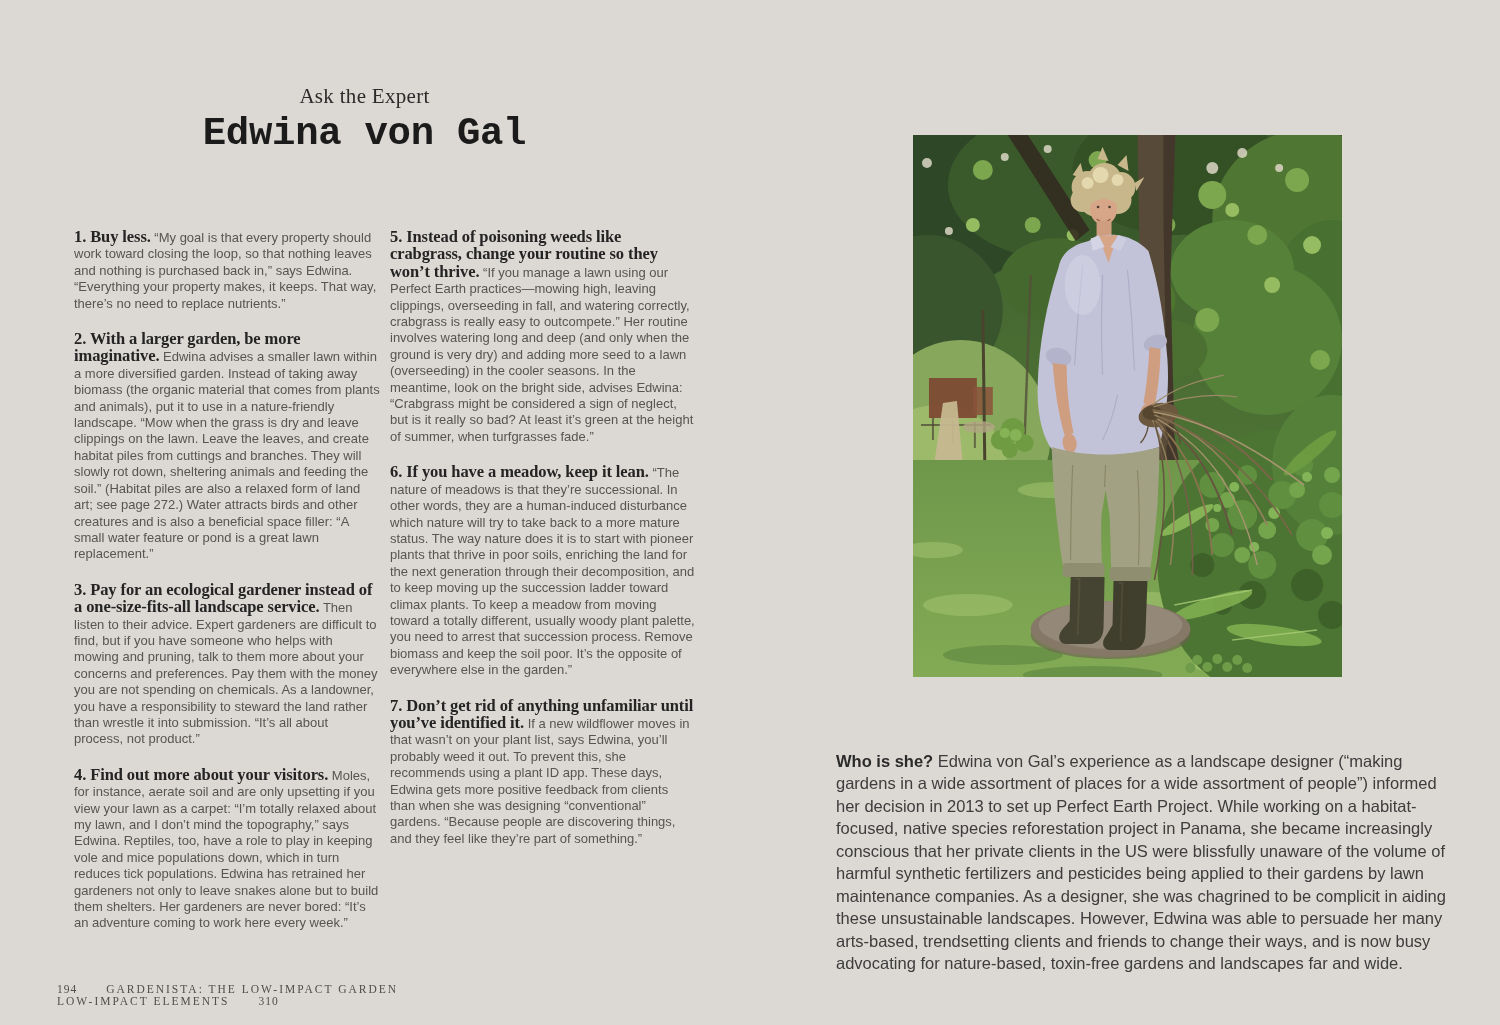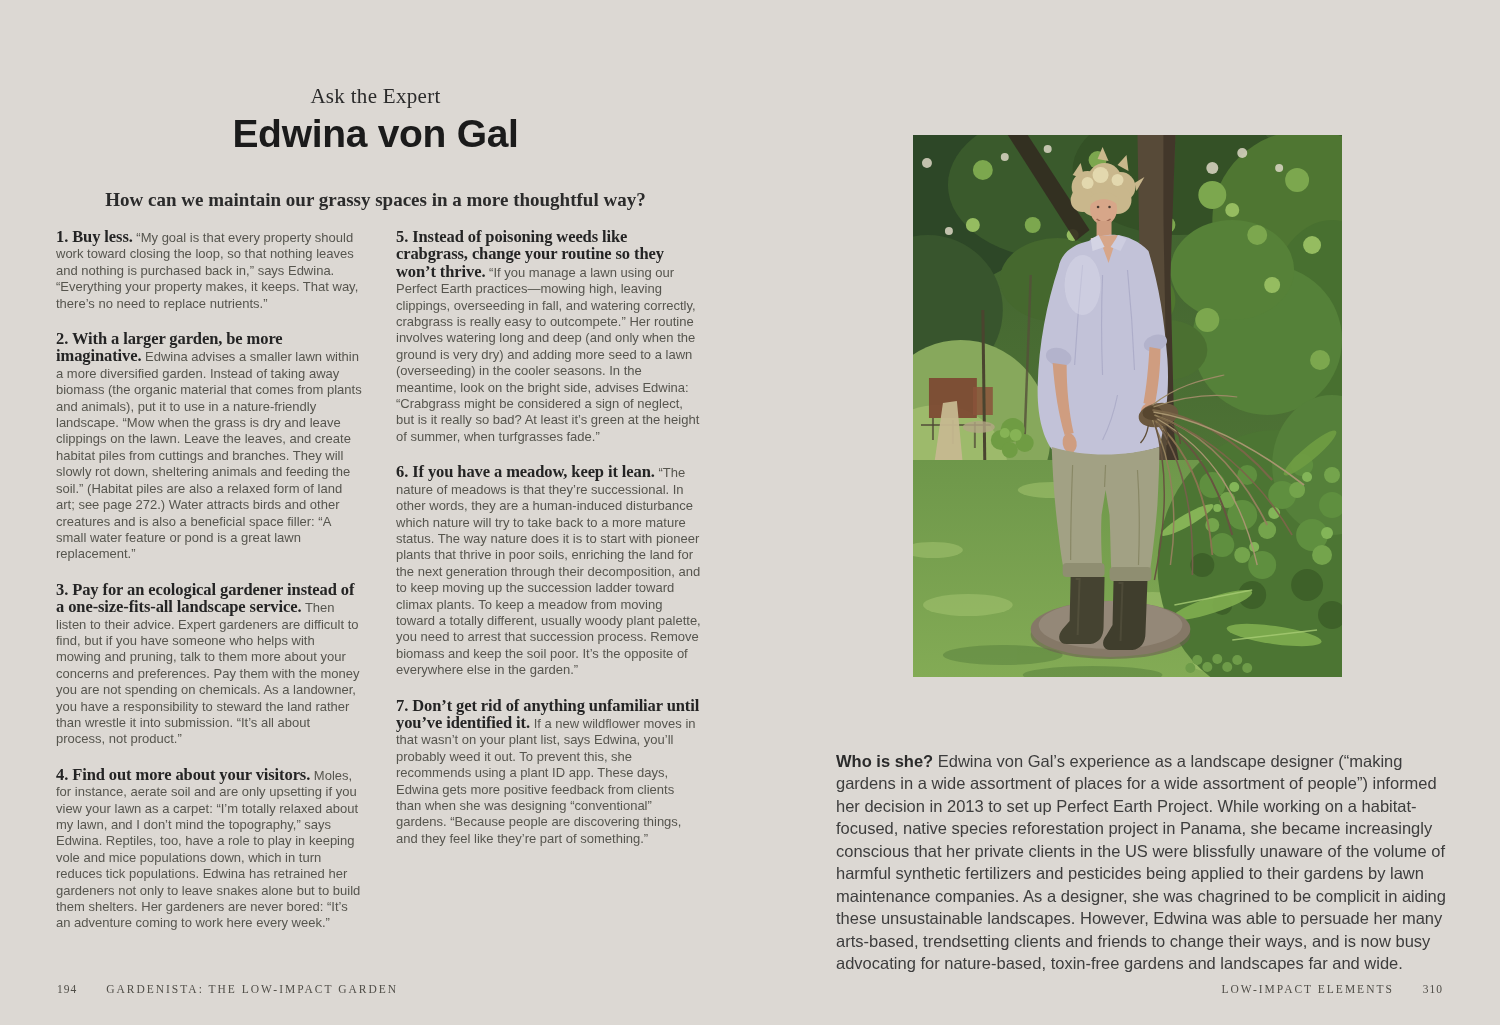--- a/index.html
+++ b/index.html
@@ -6,53 +6,52 @@
   body{
     width:1500px;height:1025px;
     background:#dcd8d3;
     font-family:"Liberation Sans",sans-serif;
     position:relative;overflow:hidden;
     -webkit-font-smoothing:antialiased;
   }
   .page{position:absolute;inset:0;}
 
   
-  .header{position:absolute;left:57px;top:84px;width:637px;text-align:center;color:#222;}
+  .header{position:absolute;left:46px;top:84px;width:637px;text-align:center;color:#222;}
   .kicker{font-family:"Liberation Serif",serif;font-size:21px;color:#2b2b2b;letter-spacing:.3px;}
-  .title{font-family:Liberation Sans, sans-serif;font-size:39px;font-weight:700;color:#1b1b1b;margin-top:3px;letter-spacing:-.3px;}
+  .title{font-family:Liberation Mono, monospace;font-size:39px;font-weight:700;color:#1b1b1b;margin-top:3px;letter-spacing:-.3px;}
   .question{font-family:"Liberation Serif",serif;font-size:19px;font-weight:700;color:#2b2b2b;margin-top:33px;}
 
   
-  .cols{position:absolute;left:56px;top:229px;width:634px;display:grid;grid-template-columns:306px 306px;column-gap:34px;align-items:start;}
+  .cols{position:absolute;left:74px;top:229px;width:634px;display:grid;grid-template-columns:306px 306px;column-gap:10px;align-items:start;}
   .tip{font-size:13px;line-height:16.4px;color:#56554e;margin:0 0 19px 0;text-align:left;}
   .tip .lead{font-family:"Liberation Serif",serif;font-weight:700;font-size:16.5px;color:#242424;letter-spacing:-.1px;}
 
   
   .photo{position:absolute;left:913px;top:135px;width:429px;height:542px;}
   .photo svg{display:block;width:100%;height:100%;}
 
   
   .who{position:absolute;left:836px;top:733px;width:618px;font-family:Liberation Sans, sans-serif;font-size:16.5px;line-height:22.5px;color:#3d3d3d;}
   .who .lead{font-weight:700;color:#2b2b2b;}
 
   
-  .footer{position:absolute;left:57px;right:57px;top:983px;font-family:"Liberation Serif",serif;font-size:11.5px;letter-spacing:2px;color:#504e48;display:flex;justify-content:space-between;}
+  .footer{position:absolute;left:57px;right:57px;top:983px;font-family:"Liberation Serif",serif;font-size:11.5px;letter-spacing:2px;color:#504e48;display:flex;justify-content:space-between;flex-direction:column;}
   .footer .grp span{display:inline-block;}
   .footer .num{letter-spacing:1px;}
   .footer .gapL{margin-left:24px;}
 </style>
 </head>
 <body>
 
 <div class="page">
 
   <div class="header">
     <div class="kicker">Ask the Expert</div>
     <div class="title">Edwina von Gal</div>
-    <div class="question">How can we maintain our grassy spaces in a more thoughtful way?</div>
   </div>
 
   <div class="cols">
     <div>
       <p class="tip"><b class="lead">1. Buy less.</b> <span>“My goal is that every property should work toward closing the loop, so that nothing leaves and nothing is purchased back in,” says Edwina. “Everything your property makes, it keeps. That way, there’s no need to replace nutrients.”</span></p>
       <p class="tip"><b class="lead">2. With a larger garden, be more imaginative.</b> <span>Edwina advises a smaller lawn within a more diversified garden. Instead of taking away biomass (the organic material that comes from plants and animals), put it to use in a nature-friendly landscape. “Mow when the grass is dry and leave clippings on the lawn. Leave the leaves, and create habitat piles from cuttings and branches. They will slowly rot down, sheltering animals and feeding the soil.” (Habitat piles are also a relaxed form of land art; see page 272.) Water attracts birds and other creatures and is also a beneficial space filler: “A small water feature or pond is a great lawn replacement.”</span></p>
       <p class="tip"><b class="lead">3. Pay for an ecological gardener instead of a one-size-fits-all landscape service.</b> <span>Then listen to their advice. Expert gardeners are difficult to find, but if you have someone who helps with mowing and pruning, talk to them more about your concerns and preferences. Pay them with the money you are not spending on chemicals. As a landowner, you have a responsibility to steward the land rather than wrestle it into submission. “It’s all about process, not product.”</span></p>
       <p class="tip"><b class="lead">4. Find out more about your visitors.</b> <span>Moles, for instance, aerate soil and are only upsetting if you view your lawn as a carpet: “I’m totally relaxed about my lawn, and I don’t mind the topography,” says Edwina. Reptiles, too, have a role to play in keeping vole and mice populations down, which in turn reduces tick populations. Edwina has retrained her gardeners not only to leave snakes alone but to build them shelters. Her gardeners are never bored: “It’s an adventure coming to work here every week.”</span></p>
     </div>
     <div>

